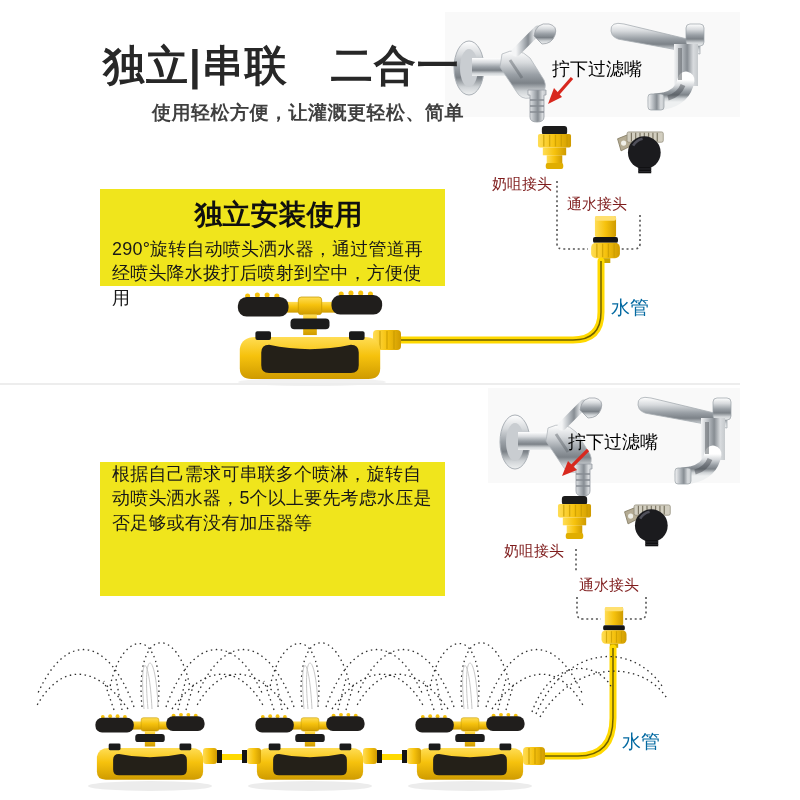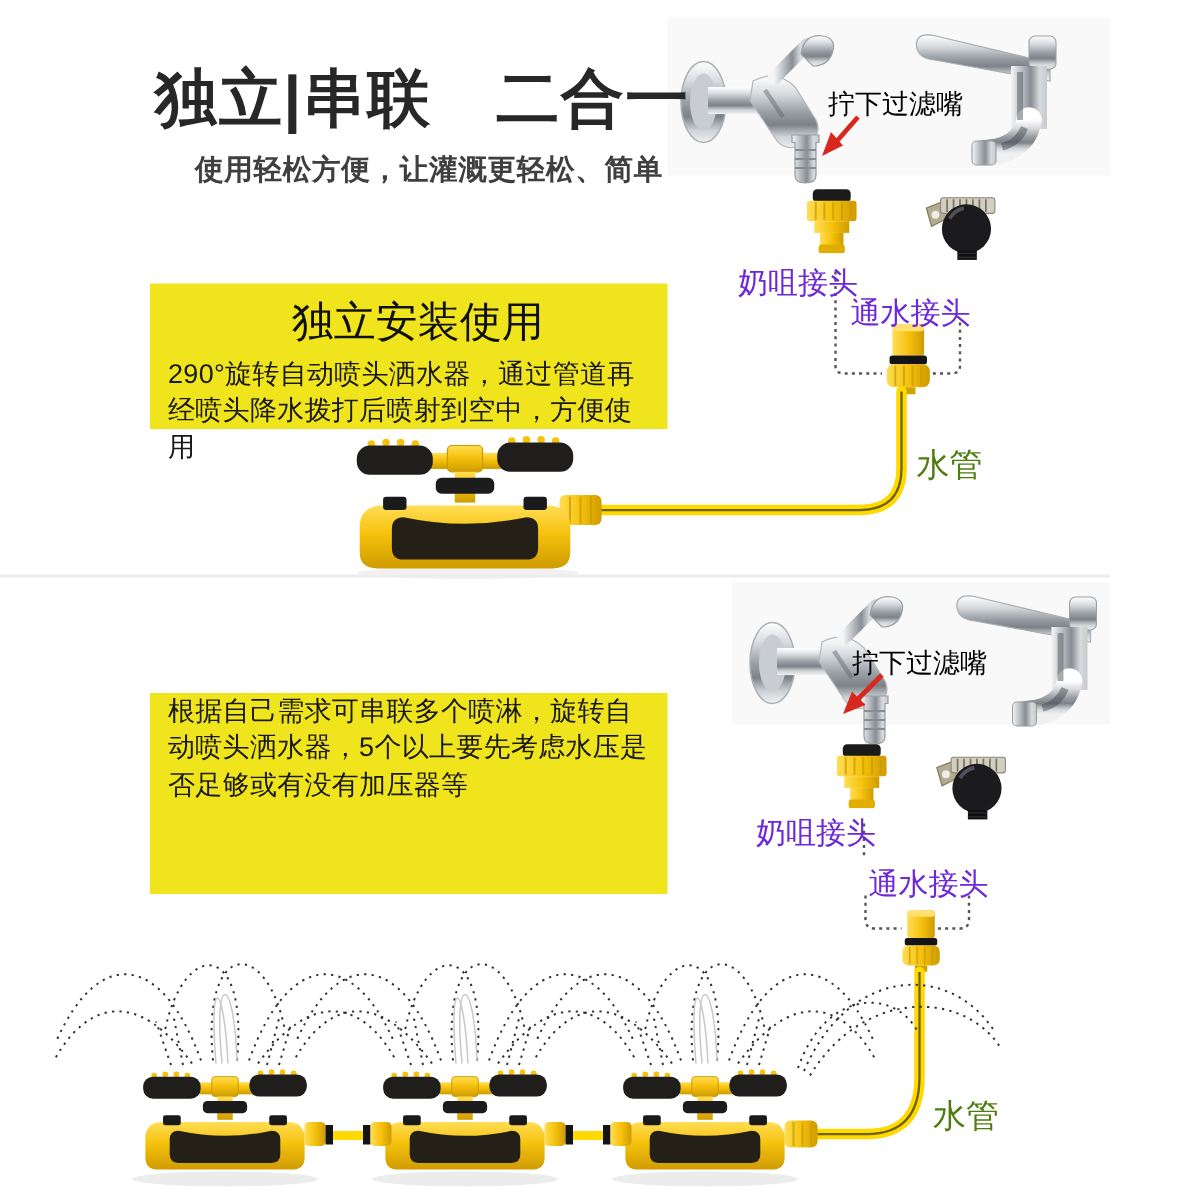--- a/index.html
+++ b/index.html
@@ -6,36 +6,36 @@
   .canvas{
     position:relative;width:740px;height:800px;overflow:hidden;background:#ffffff;
     font-family:"Liberation Sans","DejaVu Sans",sans-serif;
   }
   .scene{position:absolute;left:0;top:0;}
   .txt{position:absolute;white-space:nowrap;}
   .page-title{
     left:103px;top:38px;font-size:42px;font-weight:800;color:#272727;letter-spacing:1px;
   }
   .page-subtitle{
-    left:130px;top:100px;font-size:19px;font-weight:600;color:#3f3f3f;letter-spacing:.5px;
+    left:152px;top:100px;font-size:19px;font-weight:600;color:#3f3f3f;letter-spacing:.5px;
   }
   .info-box{
     position:absolute;background:#f0e51c;color:#181818;
   }
   .info-box.box1{left:100px;top:189px;width:345px;height:97px;}
   .info-box.box2{left:100px;top:462px;width:345px;height:134px;}
   .info-box h2{
-    margin:7px 0 3px 12px;text-align:center;font-size:28px;font-weight:400;color:#101010;
+    margin:7px 0 3px 12px;text-align:center;font-size:28px;font-weight:700;color:#101010;
   }
   .info-box p{
     margin:0;padding:0 12px;font-size:18px;line-height:1.35;font-weight:500;letter-spacing:.2px;
   }
-  .lbl{font-size:20px;color:#6d28d9;}
+  .lbl{font-size:15px;color:#7f1d1d;}
   .lbl-red{font-size:18px;font-weight:400;color:#000000;}
-  .lbl-hose{font-size:22px;color:#4d7c0f;}
+  .lbl-hose{font-size:19px;color:#0369a1;}
   .filter-tip-1{left:552px;top:57px;}
   .filter-tip-2{left:568px;top:430px;}
   .nipple-1{left:492px;top:175px;}
   .nipple-2{left:504px;top:542px;}
   .water-1{left:567px;top:195px;}
   .water-2{left:579px;top:576px;}
   .hose-1{left:611px;top:295px;}
   .hose-2{left:622px;top:729px;}
 </style>
 </head>

